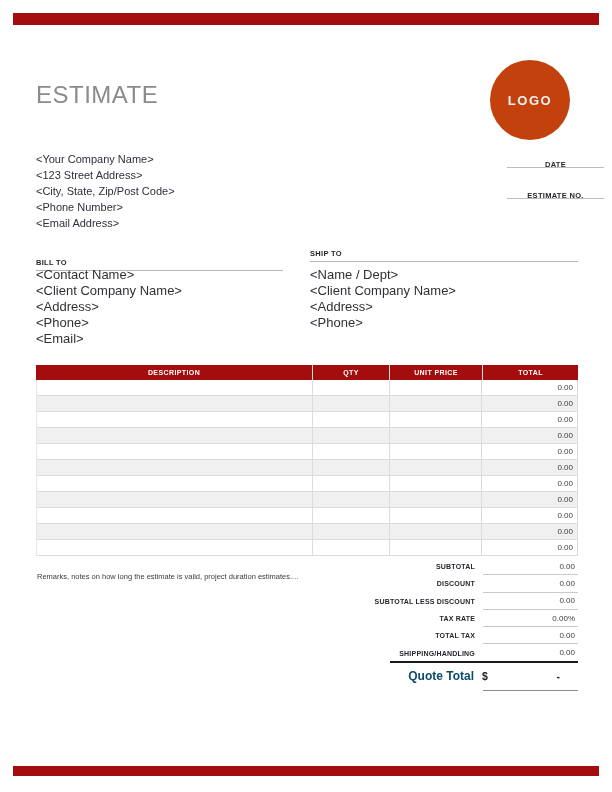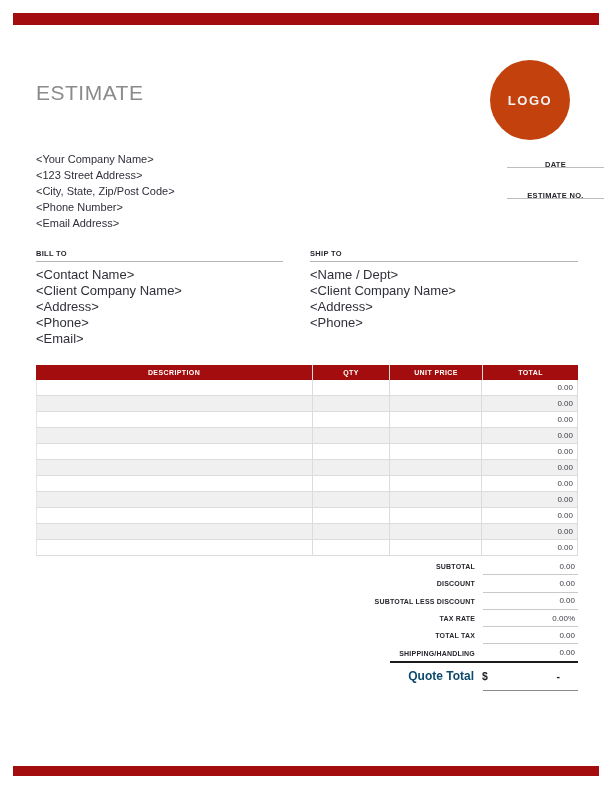--- a/index.html
+++ b/index.html
@@ -4,36 +4,36 @@
 <style>
   * { margin:0; padding:0; box-sizing:border-box; }
   html,body { background:#ffffff; }
   body { font-family:"Liberation Sans","DejaVu Sans",sans-serif; color:#2c2c34; }
   .page { position:relative; width:612px; height:792px; background:#ffffff; overflow:hidden; }
 
   .accent-bar { position:absolute; left:13px; width:586px; background:#A30D0D; }
   .accent-bar.top { top:13px; height:12px; }
   .accent-bar.bottom { top:766px; height:10px; }
 
-  .doc-title { position:absolute; left:36px; top:81px; font-size:21px; letter-spacing:0.5px; color:#8B8B8B; }
+  .doc-title { position:absolute; left:36px; top:81px; font-size:24px; letter-spacing:0.5px; color:#8B8B8B; }
 
   .logo { position:absolute; left:490px; top:60px; width:80px; height:80px; border-radius:50%;
           background:#c2410c; display:flex; align-items:center; justify-content:center; }
   .logo span { color:#f2f2f2; font-size:13px; letter-spacing:1.5px; font-weight:bold; }
 
   .company { position:absolute; left:36px; top:151px; font-size:11px; line-height:16px; color:#30303a; }
 
   .meta-field { position:absolute; left:507px; width:97px; border-bottom:1px solid #bdbdbd; text-align:center; }
   .meta-field .lbl { font-size:7.5px; font-weight:bold; letter-spacing:0.3px; color:#26262e; }
   .meta-date { top:153px; height:15px; }
   .meta-no { top:184px; height:15px; }
 
   .party-head { position:absolute; top:249px; height:13px; border-bottom:1px solid #b5b5b5;
                 font-size:7.5px; font-weight:bold; letter-spacing:0.3px; color:#26262e; }
-  .bill-head { left:36px; width:247px; }
+  .bill-head { left:36px; width:247px;margin-top:9px; }
   .ship-head { left:310px; width:268px; }
   .party-lines { position:absolute; top:267px; font-size:13px; line-height:16px; color:#30303a; }
   .bill-lines { left:36px; }
   .ship-lines { left:310px; }
 
   .items { position:absolute; left:36px; top:365px; width:542px; }
   .t-head { display:flex; height:15px; background:#A30D0D; }
   .t-head .hcell { color:#ffffff; font-size:7px; font-weight:bold; letter-spacing:0.4px;
                    display:flex; align-items:center; justify-content:center; }
   .t-row { display:flex; height:16px; border-bottom:1px solid #dcdcdc; border-left:1px solid #e6e6e6;
@@ -189,20 +189,21 @@
 
     <div class="t-row">
       <div class="cell c-desc"></div>
       <div class="cell c-qty"></div>
       <div class="cell c-price"></div>
       <div class="cell c-total">0.00</div>
     </div>
   </div>
   </div>
 
+  <div class="remarks">Remarks, notes on how long the estimate is valid, project duration estimates....</div>
 
   <div class="totals-rows">
     <div class="total-row">
       <div class="total-label">SUBTOTAL</div>
       <div class="total-value">0.00</div>
     </div>
 
     <div class="total-row">
       <div class="total-label">DISCOUNT</div>
       <div class="total-value">0.00</div>

